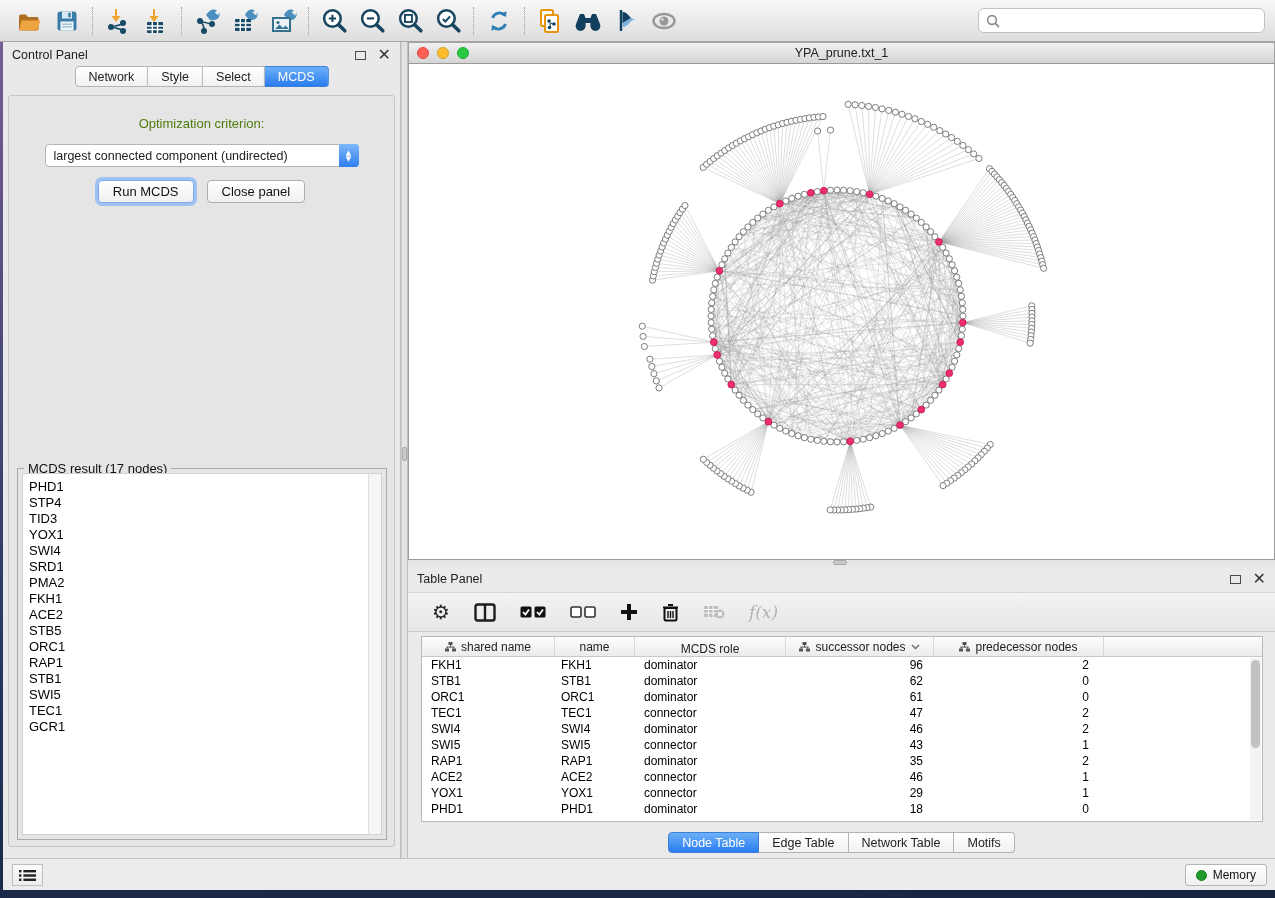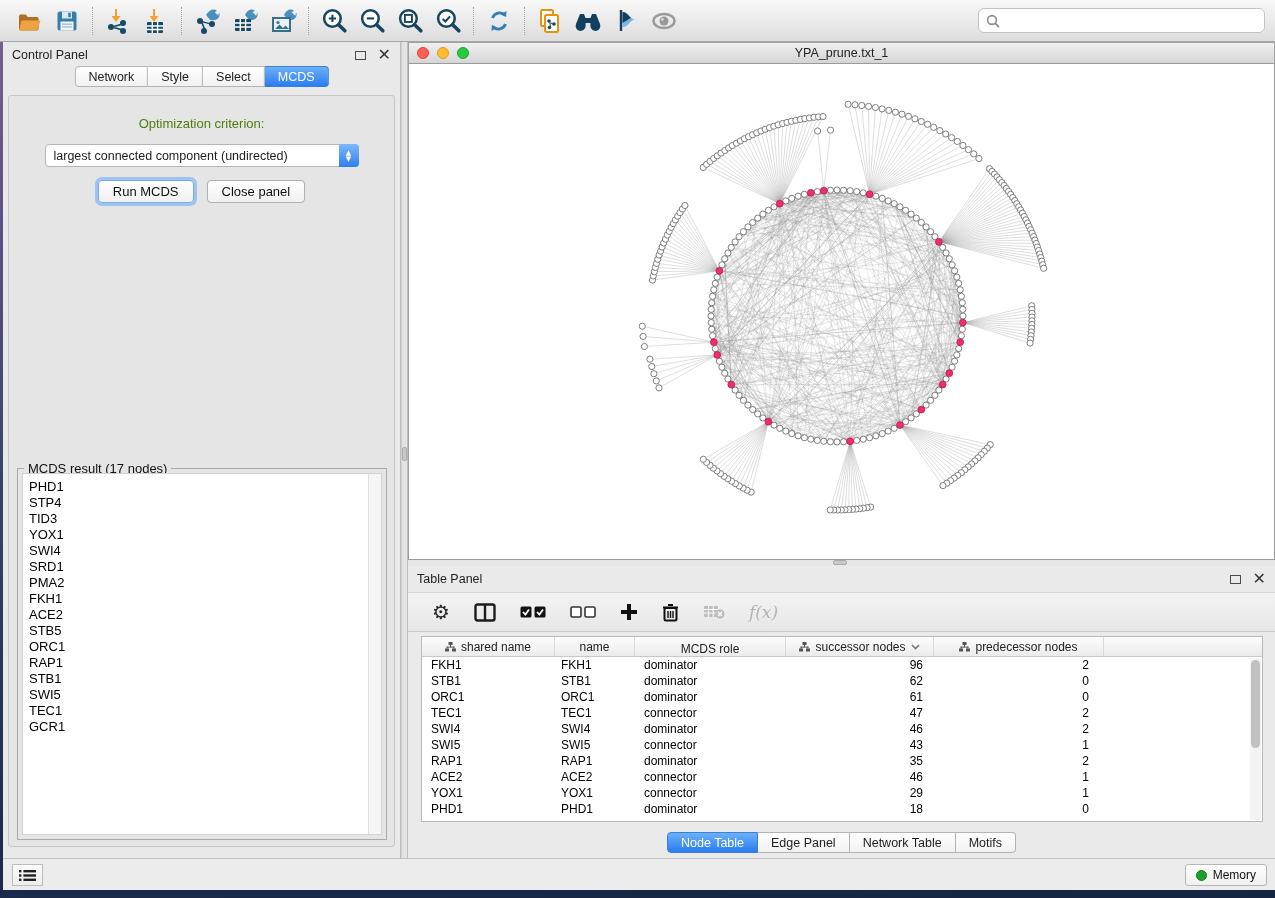--- a/index.html
+++ b/index.html
@@ -811,21 +811,21 @@
             <div class="td num" style="width: 148px; padding-right: 11px;">18</div>
             <div class="td num" style="width: 170px; padding-right: 15px;">0</div>
           </div>
         </div>
       <div class="tscroll">
           <div class="tthumb"></div>
         </div>
     </div>
     <div class="bottom-tabs" id="bottom-tabs">
         <div class="seg-tab active">Node Table</div>
-        <div class="seg-tab">Edge Panel</div>
+        <div class="seg-tab">Edge Table</div>
         <div class="seg-tab">Network Table</div>
         <div class="seg-tab">Motifs</div>
       </div>
   </div>
 
   <div class="status-bar">
     <div class="list-btn">
       <svg width="17" height="13" viewBox="0 0 17 13">
           <g fill="#222">
             <rect x="0" y="1" width="2.4" height="2.4"></rect>

